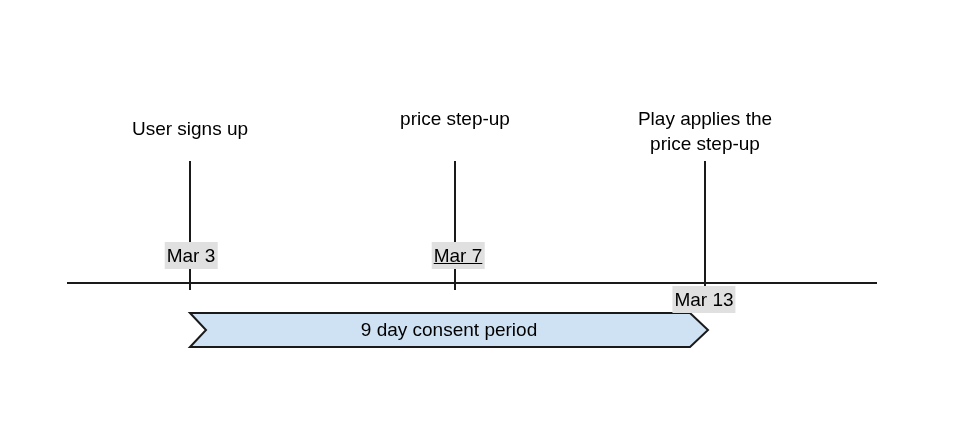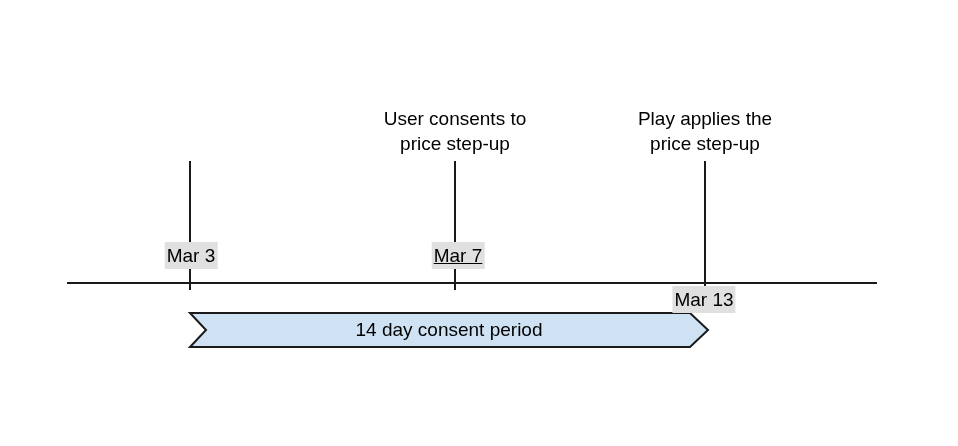--- a/index.html
+++ b/index.html
@@ -79,37 +79,39 @@
     justify-content: center;
     font-size: 19px;
     color: #000000;
   }
 </style>
 </head>
 <body>
 
 <div class="stage">
 
+  <div class="evt-label e1">
+    <div>User signs up</div>
+  </div>
   <div class="evt-label e2">
-    <div>User consents to</div>
     <div>price step-up</div>
   </div>
   <div class="evt-label e3">
     <div>Play applies the</div>
     <div>price step-up</div>
   </div>
 
   <div class="tick t1"></div>
   <div class="tick t2"></div>
   <div class="tick t3"></div>
 
   <div class="date-chip c1">Mar 3</div>
   <div class="date-chip c2">Mar 7</div>
   <div class="date-chip c3">Mar 13</div>
 
   <div class="axis-line"></div>
 
   <svg class="banner-svg" viewBox="0 0 532 44" aria-hidden="true">
     <polygon points="7,7 507,7 525,24 507,41 7,41 23,24" stroke="#1a1a1a" stroke-width="2" fill="#cfe2f3"></polygon>
   </svg>
-  <div class="banner-text">14 day consent period</div>
+  <div class="banner-text">9 day consent period</div>
 
 </div>
 
 </body></html>

